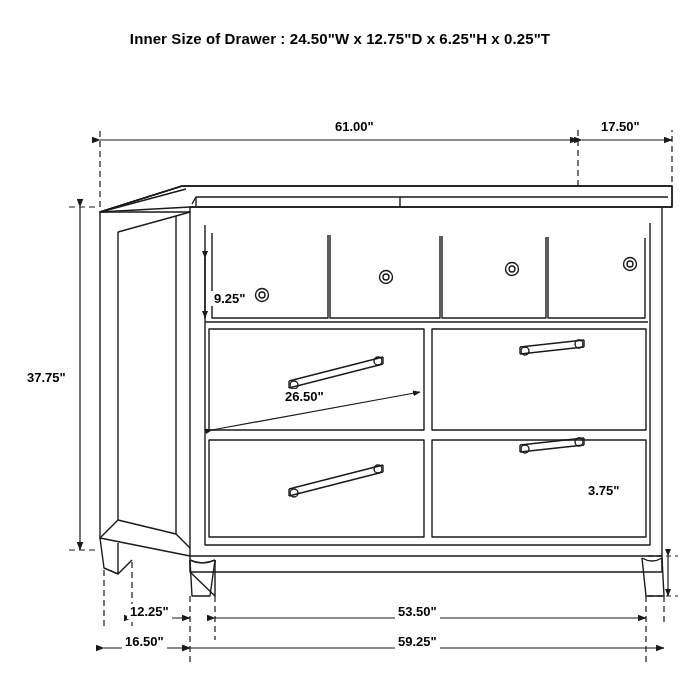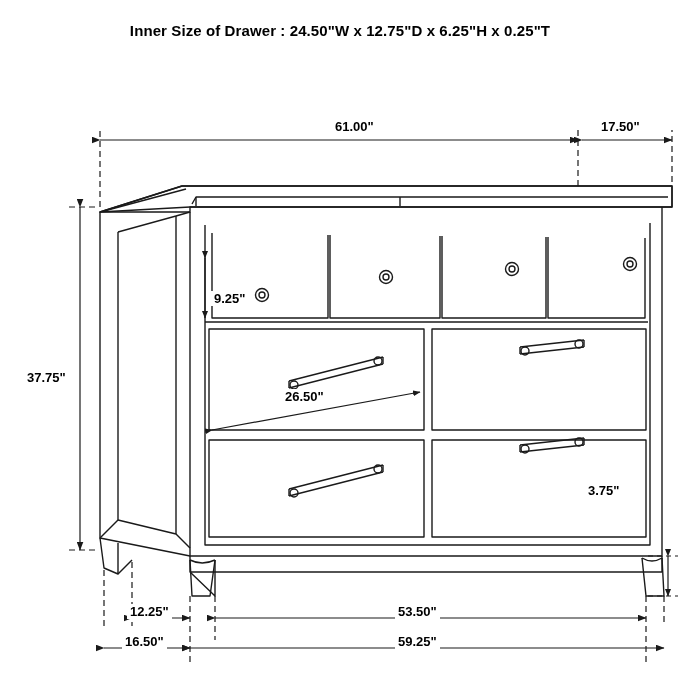--- a/index.html
+++ b/index.html
@@ -6,21 +6,21 @@
   body{
     width:700px;height:700px;
     background:#ffffff;
     font-family:"Liberation Sans", sans-serif;
     color:#000;
     overflow:hidden;
     position:relative;
   }
   #title{
     position:absolute;
-    top:22px;left:0;width:680px;
+    top:30px;left:0;width:680px;
     text-align:center;
     font-size:15px;
     font-weight:bold;
     letter-spacing:0.1px;
   }
   #canvas{position:absolute;top:0;left:0;width:700px;height:700px;}
   .dimlabel{
     position:absolute;
     font-size:13px;
     font-weight:bold;

